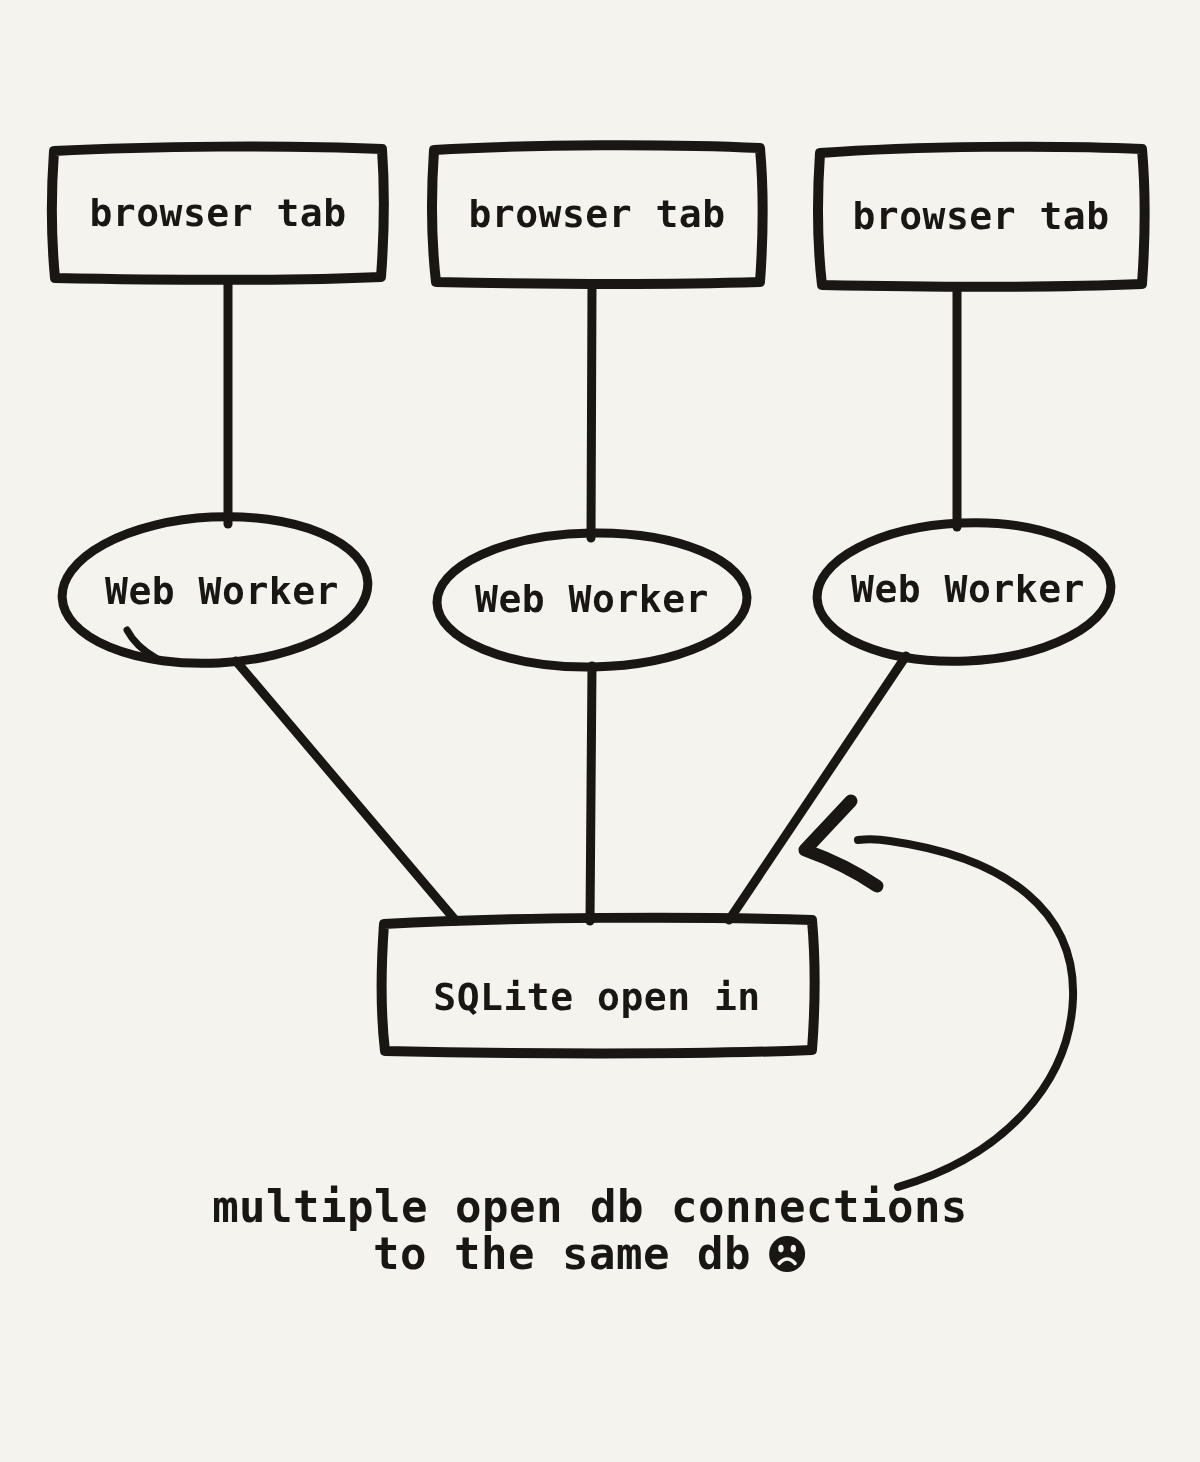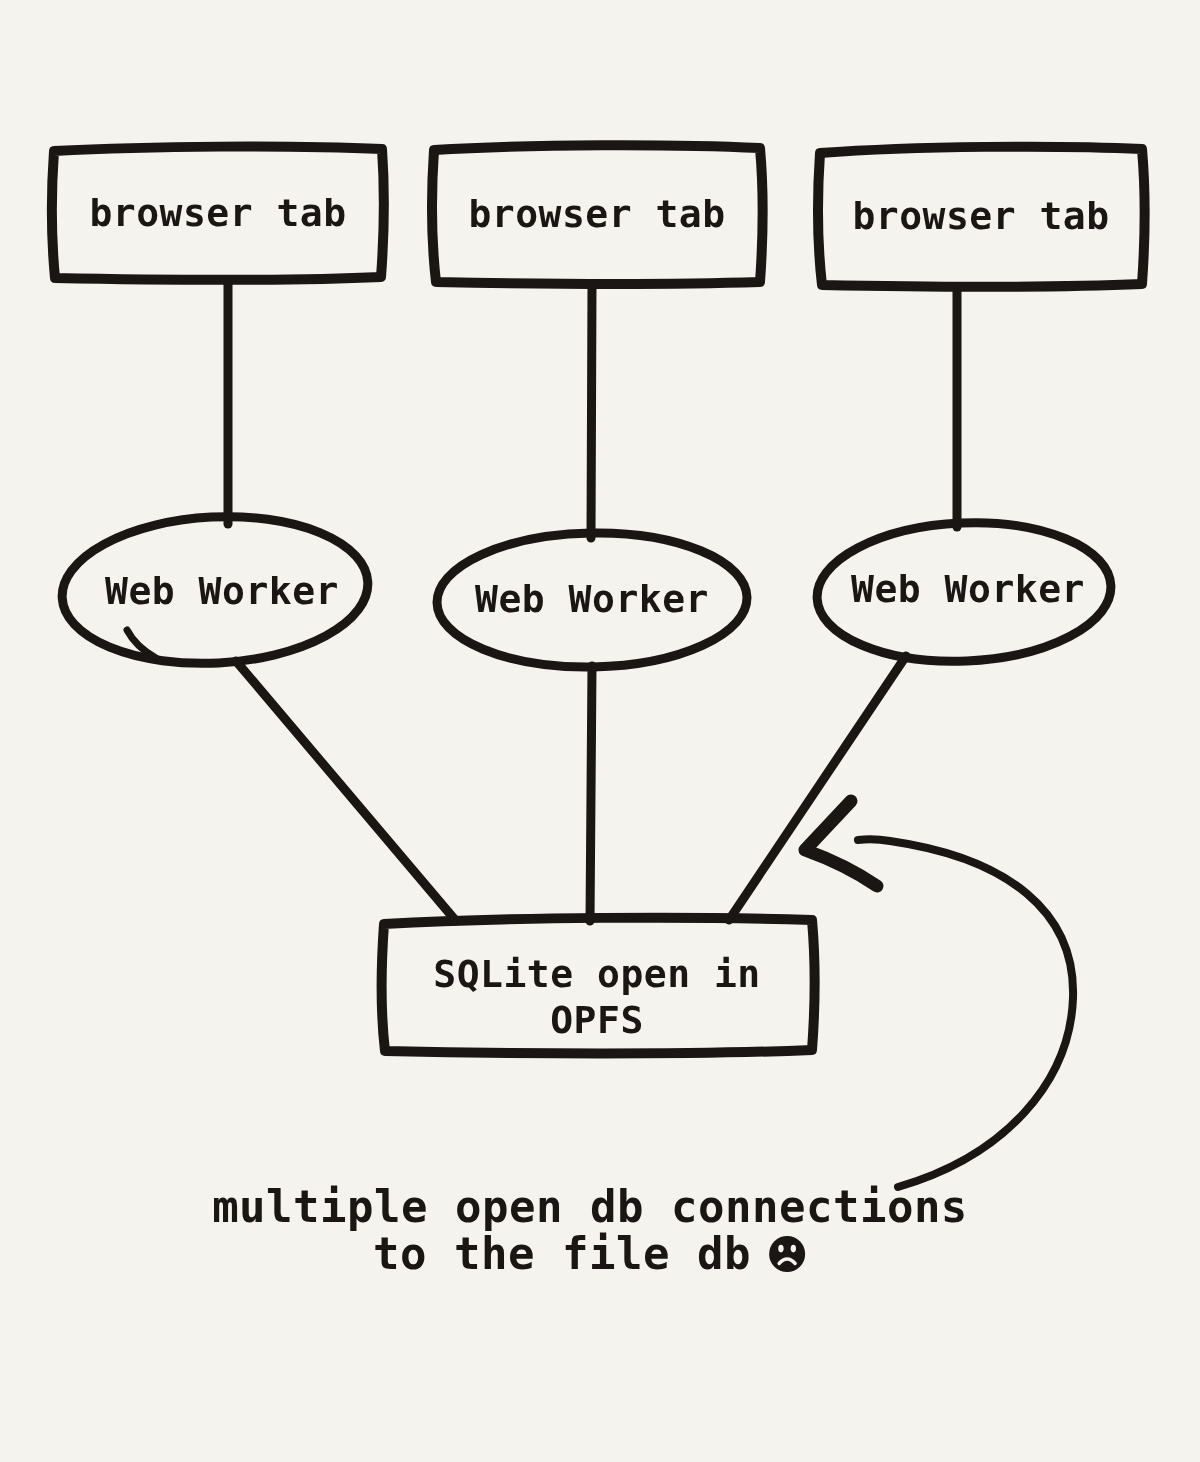--- a/index.html
+++ b/index.html
@@ -86,27 +86,26 @@
   <div class="label" style="left:218px; top:213px;">browser tab</div>
   <div class="label" style="left:597px; top:214px;">browser tab</div>
   <div class="label" style="left:981px; top:216px;">browser tab</div>
 
   <div class="label" style="left:222px; top:591px;">Web Worker</div>
   <div class="label" style="left:592px; top:599px;">Web Worker</div>
   <div class="label" style="left:968px; top:589px;">Web Worker</div>
 
   <div class="label" style="left:597px; top:997px;">
     <div>SQLite open in</div>
-    <div>OPFS</div>
   </div>
 
   <div class="caption">
     <div>multiple open db connections</div>
     <div class="caption-row">
-      <span>to the file db</span>
+      <span>to the same db</span>
       <svg class="face" viewBox="0 0 40 40">
         <circle cx="20" cy="20" r="18" fill="#191613"></circle>
         <ellipse cx="13.8" cy="14.6" rx="2.7" ry="3.8" fill="#f5f3ee"></ellipse>
         <ellipse cx="26.2" cy="14.6" rx="2.7" ry="3.8" fill="#f5f3ee"></ellipse>
         <path d="M 12 29.5 Q 20 20.5 28 29.5" stroke="#f5f3ee" stroke-width="3.4" fill="none" stroke-linecap="round"></path>
       </svg>
     </div>
   </div>
 
 </div>

